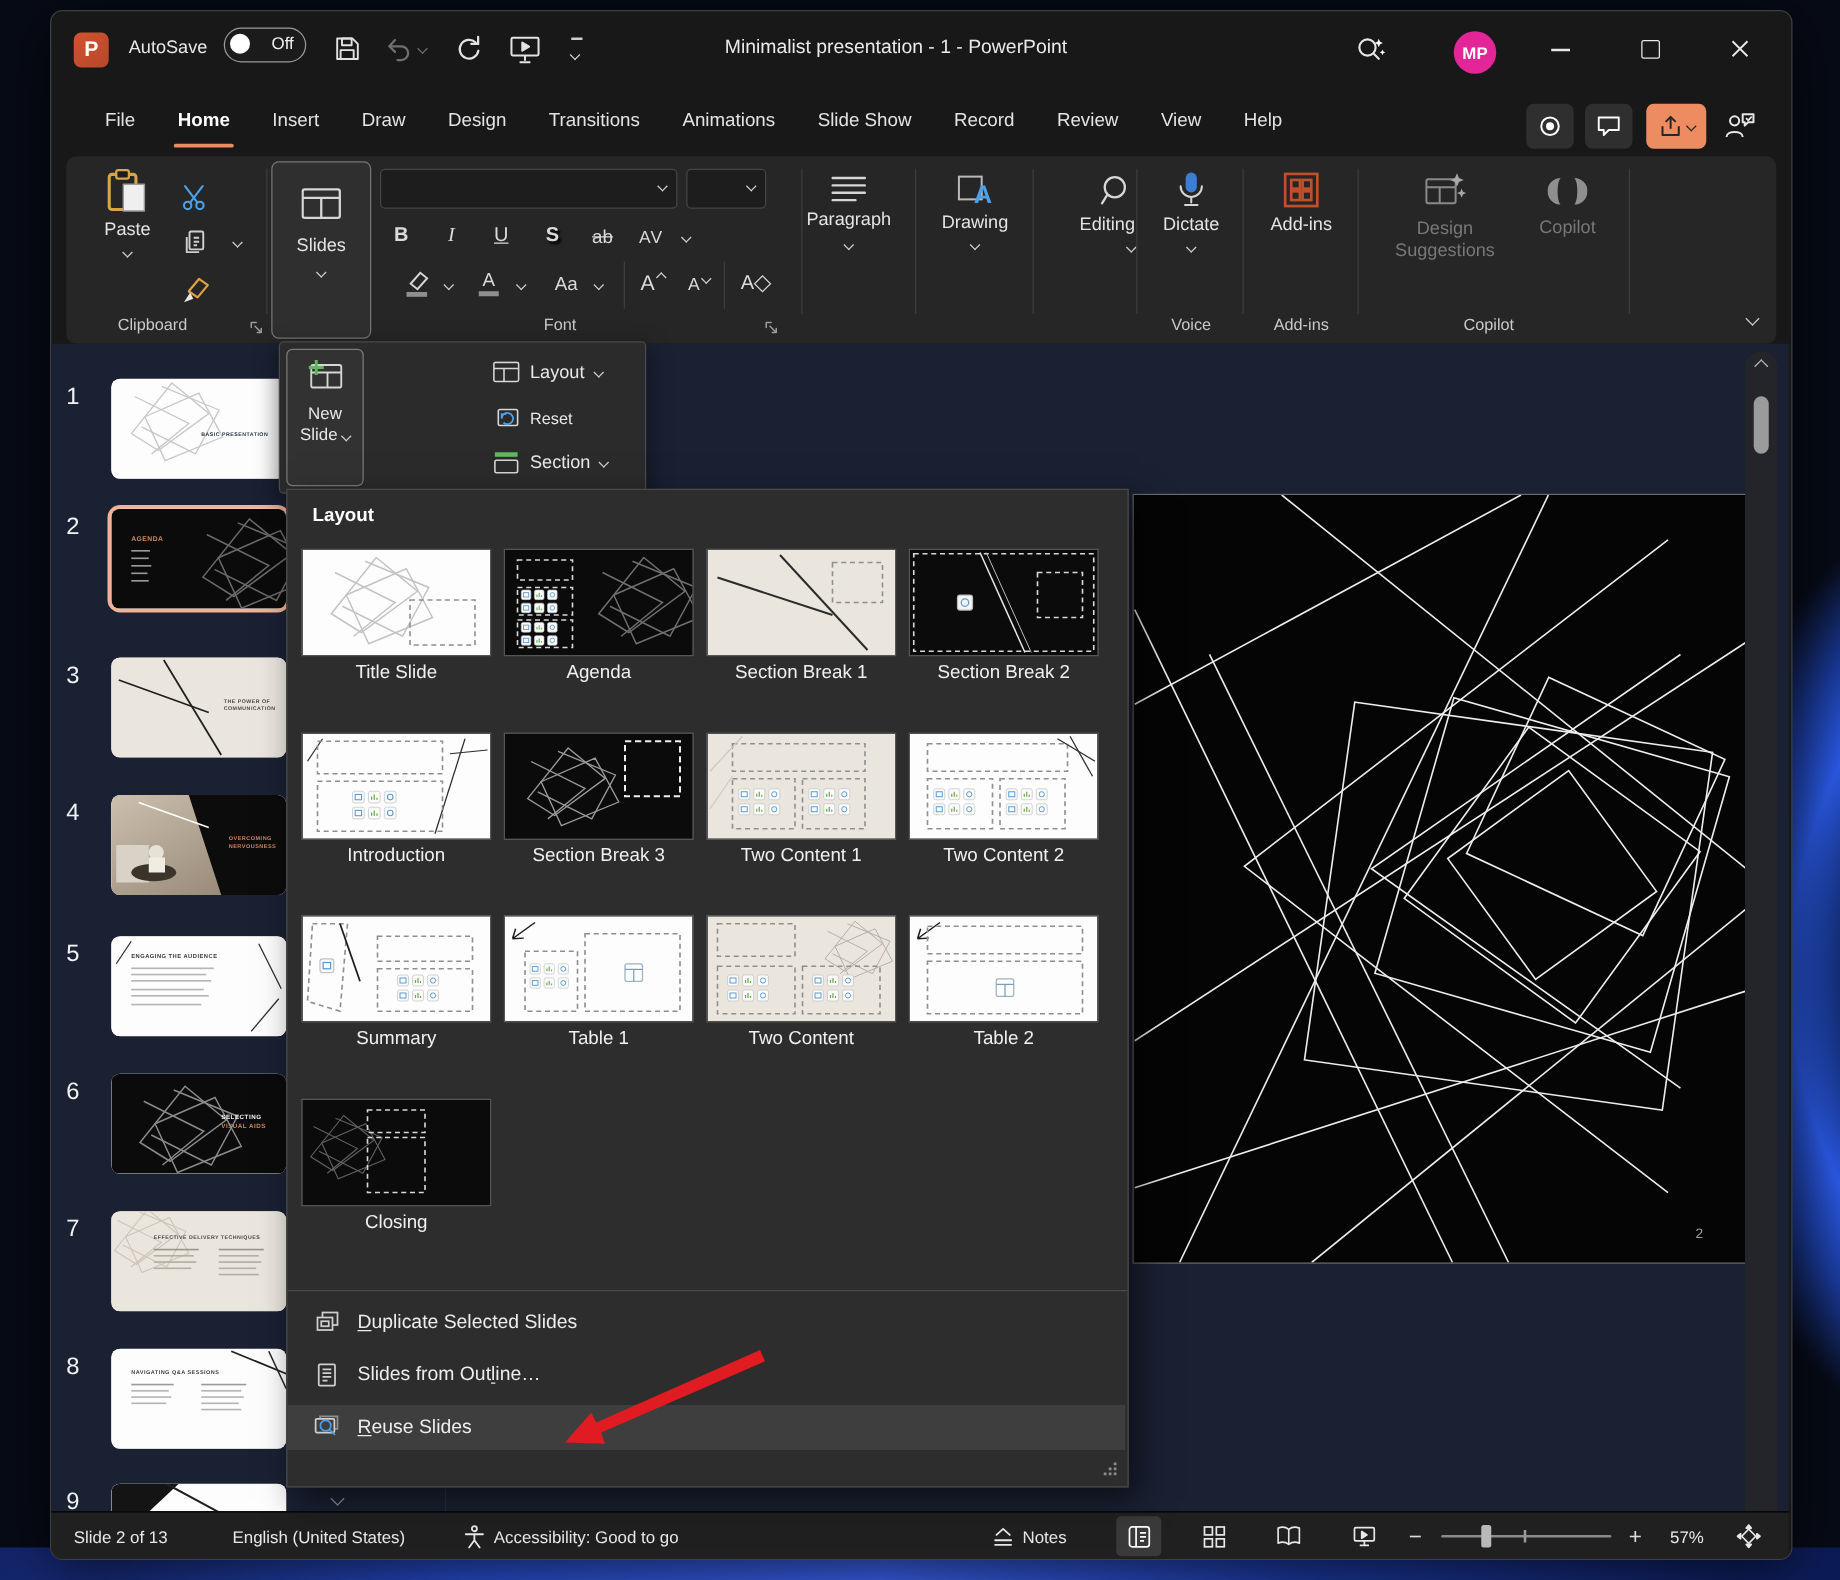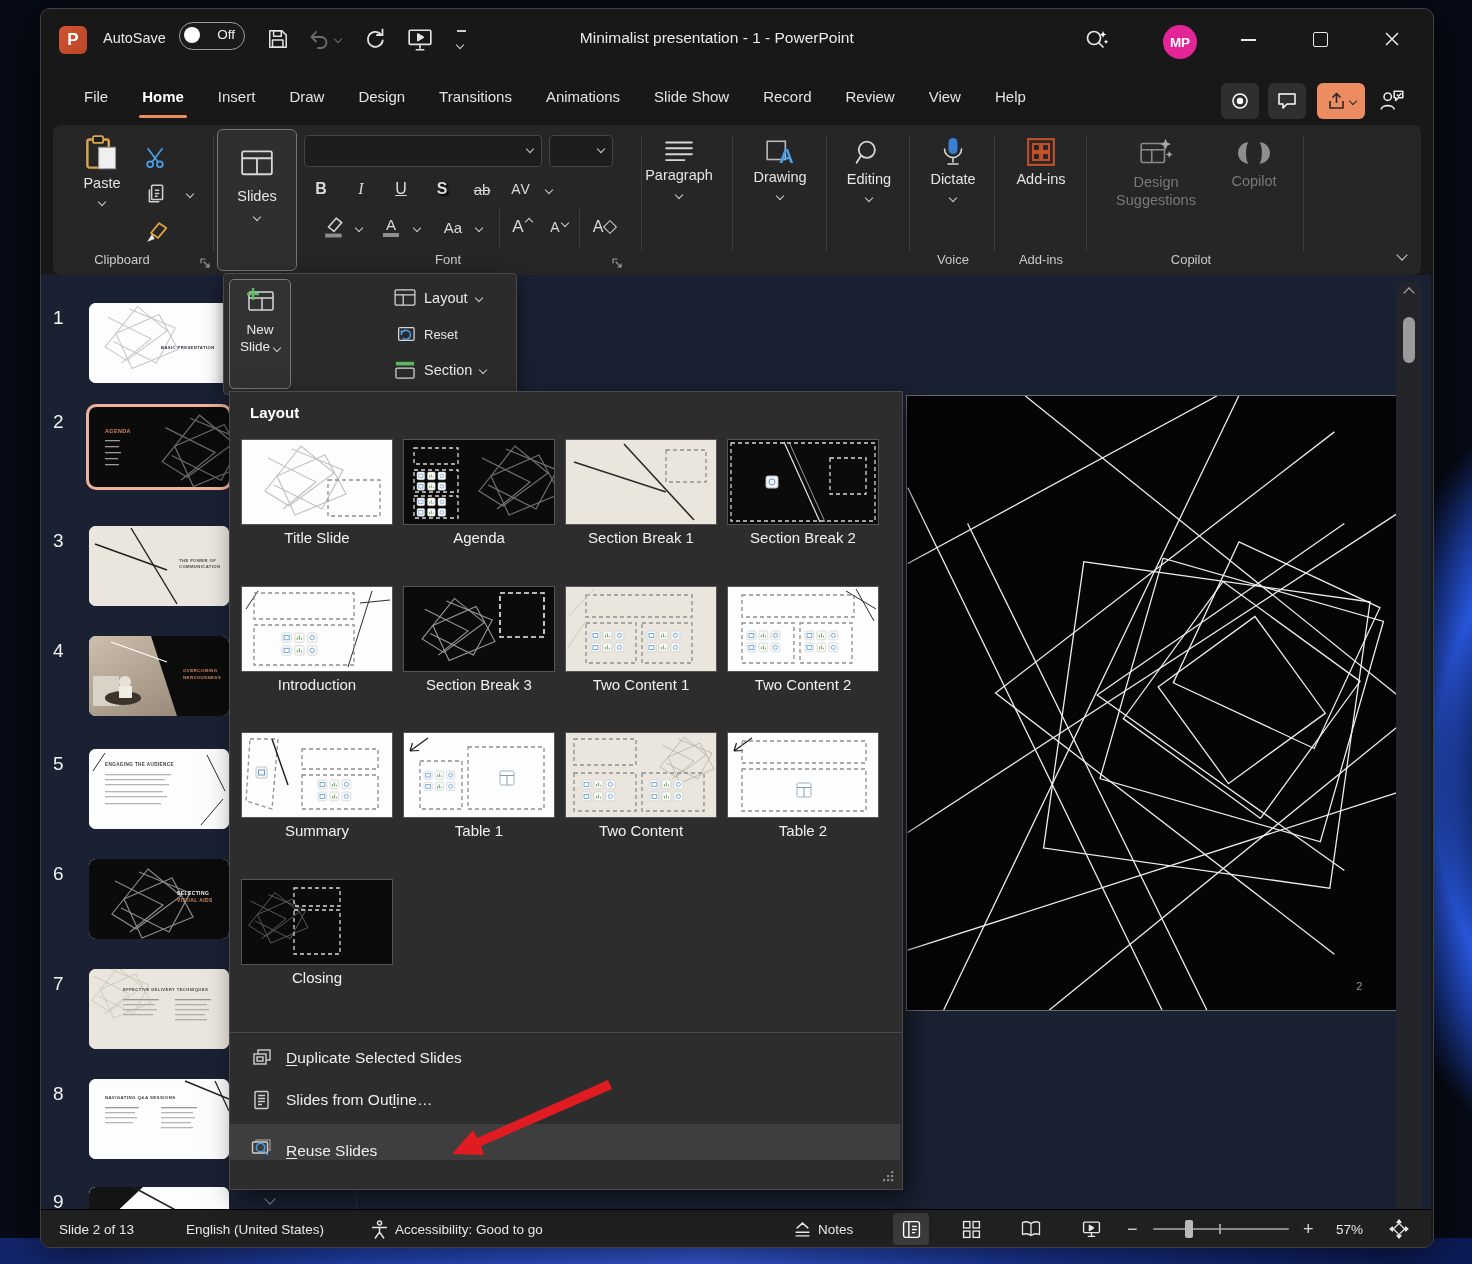--- a/index.html
+++ b/index.html
@@ -42,21 +42,21 @@
   .fbtn3{top:86px;}
   
   #flyout{position:absolute;left:182px;top:264px;width:292px;height:120px;background:#2b2b2b;border:1px solid #4a4a4a;border-radius:4px;box-shadow:0 6px 18px rgba(0,0,0,.5);z-index:40;}
   #gallery{position:absolute;left:188px;top:382px;width:672px;height:797px;background:#2d2d2d;border:1px solid #4a4a4a;box-shadow:8px 10px 26px rgba(0,0,0,.55);z-index:40;}
   .g-item{position:absolute;width:162px;text-align:center;}
   .g-thumb{width:150px;height:84px;margin:0 auto;outline:1px solid #555;}
   .g-label{margin-top:5px;font-size:15px;color:#f0f0f0;}
   .m-item{position:absolute;left:0;width:670px;height:36px;display:flex;align-items:center;font-size:15.5px;color:#ededed;}
   .m-item .mic{margin-left:20px;width:24px;height:22px;}
   .m-item .mlabel{margin-left:12px;}
-  .m-item.hl{background:#3e3e3e;align-items:flex-end;}
+  .m-item.hl{background:#3e3e3e;}
   .m-item u{text-underline-offset:2px;}
   #menu-sep{position:absolute;left:0;top:640px;width:672px;height:1px;background:#4a4a4a;}
   
   #canvas{position:absolute;left:0;top:266px;width:1390px;height:934px;background:#1a2133;overflow:hidden;}
   #panel-divider{position:absolute;left:315px;top:0;width:1px;height:934px;background:#28304a;}
   .pnum{position:absolute;left:12px;font-size:19px;color:#f2f2f2;}
   .pthumb{position:absolute;left:48px;width:140px;height:80px;border-radius:7px;overflow:hidden;background:#fff;}
   .pthumb.sel{box-shadow:0 0 0 3px var(--sel);}
   #slide{position:absolute;left:865px;top:120px;width:491px;height:614px;background:#050505;border:1px solid #6b6b74;}
   
@@ -316,21 +316,21 @@
       <span class="vsep" style="left:679px;"></span>
       <div class="abs" style="left:687px;top:14px;width:80px;text-align:center;">
         <svg width="30" height="26" viewBox="0 0 28 24">
             <rect x="2" y="2" width="17" height="17" fill="none" stroke="#b9b9b9" stroke-width="1.5"></rect>
             <text x="13" y="22" font-size="19" font-weight="bold" fill="#4ba0e8">A</text>
           </svg>
         <div class="rlabel">Drawing</div>
         <span class="ch s" style="margin-top:7px;"></span>
       </div>
       <span class="vsep" style="left:773px;"></span>
-      <div class="abs" style="left:777px;top:14px;width:78px;text-align:center;">
+      <div class="abs" style="left:777px;top:14px;width:78px;text-align:right;">
         <svg width="28" height="28" viewBox="0 0 26 26">
             <g stroke="#d6d6d6" fill="none" stroke-width="1.7" stroke-linecap="round">
               <circle cx="11" cy="10" r="7.5"></circle>
               <path d="M5.5 15.5 L1.5 22"></path>
             </g>
           </svg>
         <div class="rlabel">Editing</div>
         <span class="ch s" style="margin-top:5px;"></span>
       </div>
       <span class="vsep" style="left:856px;"></span>

